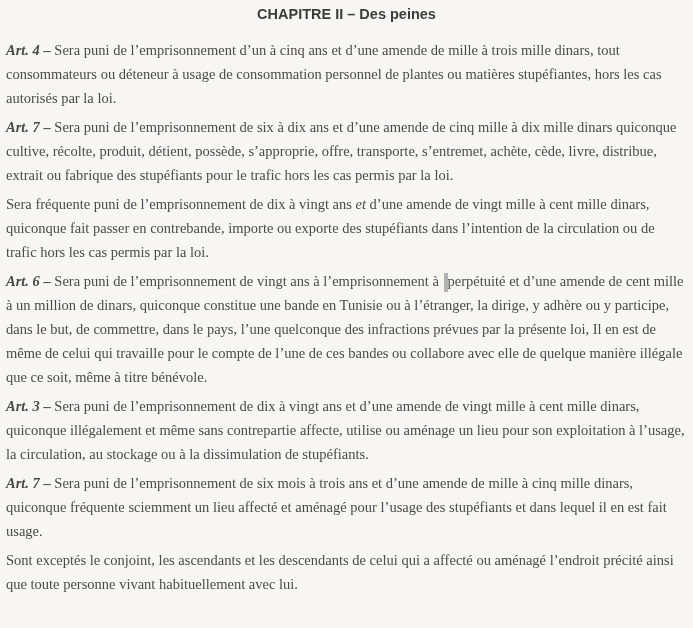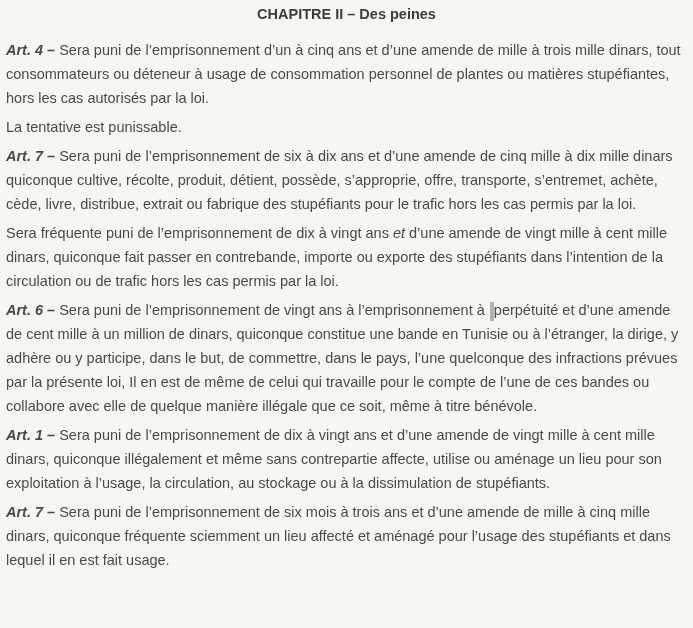--- a/index.html
+++ b/index.html
@@ -26,20 +26,21 @@
   .title {
     text-align: center;
     font-weight: bold;
     font-size: 14.5px;
     line-height: 24px;
     margin: 0 0 12px 0;
     color: var(--heading, #3c3c3c);
   }
   .para {
     margin: 0 0 5px 0;
+    font-family: Liberation Serif, serif;
   }
   .art-label {
     font-weight: bold;
     font-style: italic;
   }
   .italic {
     font-style: italic;
   }
   .caret {
     display: inline-block;
@@ -50,20 +51,20 @@
     margin-left: 1px;
   }
 </style>
 </head>
 <body>
 
 <div class="doc">
   <div class="title">CHAPITRE II – Des peines</div>
   <div>
       <p class="para"><span class="art-label">Art. 4 –</span><span> Sera puni de l’emprisonnement d’un à cinq ans et d’une amende de mille à trois mille dinars, tout consommateurs ou déteneur à usage de consommation personnel de plantes ou matières stupéfiantes, hors les cas autorisés par la loi.</span></p>
-      <p class="para"><span>La tentative est punissable.</span></p>
       <p class="para"><span class="art-label">Art. 7 –</span><span> Sera puni de l’emprisonnement de six à dix ans et d’une amende de cinq mille à dix mille dinars quiconque cultive, récolte, produit, détient, possède, s’approprie, offre, transporte, s’entremet, achète, cède, livre, distribue, extrait ou fabrique des stupéfiants pour le trafic hors les cas permis par la loi.</span></p>
       <p class="para"><span>Sera fréquente puni de l’emprisonnement de dix à vingt ans </span><span class="italic">et</span><span> d’une amende de vingt mille à cent mille dinars, quiconque fait passer en contrebande, importe ou exporte des stupéfiants dans l’intention de la circulation ou de trafic hors les cas permis par la loi.</span></p>
       <p class="para"><span class="art-label">Art. 6 –</span><span> Sera puni de l’emprisonnement de vingt ans à l’emprisonnement à </span><span class="caret"></span><span>perpétuité et d’une amende de cent mille à un million de dinars, quiconque constitue une bande en Tunisie ou à l’étranger, la dirige, y adhère ou y participe, dans le but, de commettre, dans le pays, l’une quelconque des infractions prévues par la présente loi, Il en est de même de celui qui travaille pour le compte de l’une de ces bandes ou collabore avec elle de quelque manière illégale que ce soit, même à titre bénévole.</span></p>
-      <p class="para"><span class="art-label">Art. 1 –</span><span> Sera puni de l’emprisonnement de dix à vingt ans et d’une amende de vingt mille à cent mille dinars, quiconque illégalement et même sans contrepartie affecte, utilise ou aménage un lieu pour son exploitation à l’usage, la circulation, au stockage ou à la dissimulation de stupéfiants.</span></p>
+      <p class="para"><span class="art-label">Art. 3 –</span><span> Sera puni de l’emprisonnement de dix à vingt ans et d’une amende de vingt mille à cent mille dinars, quiconque illégalement et même sans contrepartie affecte, utilise ou aménage un lieu pour son exploitation à l’usage, la circulation, au stockage ou à la dissimulation de stupéfiants.</span></p>
       <p class="para"><span class="art-label">Art. 7 –</span><span> Sera puni de l’emprisonnement de six mois à trois ans et d’une amende de mille à cinq mille dinars, quiconque fréquente sciemment un lieu affecté et aménagé pour l’usage des stupéfiants et dans lequel il en est fait usage.</span></p>
+      <p class="para"><span>Sont exceptés le conjoint, les ascendants et les descendants de celui qui a affecté ou aménagé l’endroit précité ainsi que toute personne vivant habituellement avec lui.</span></p>
     </div>
 </div>
 
 </body></html>

